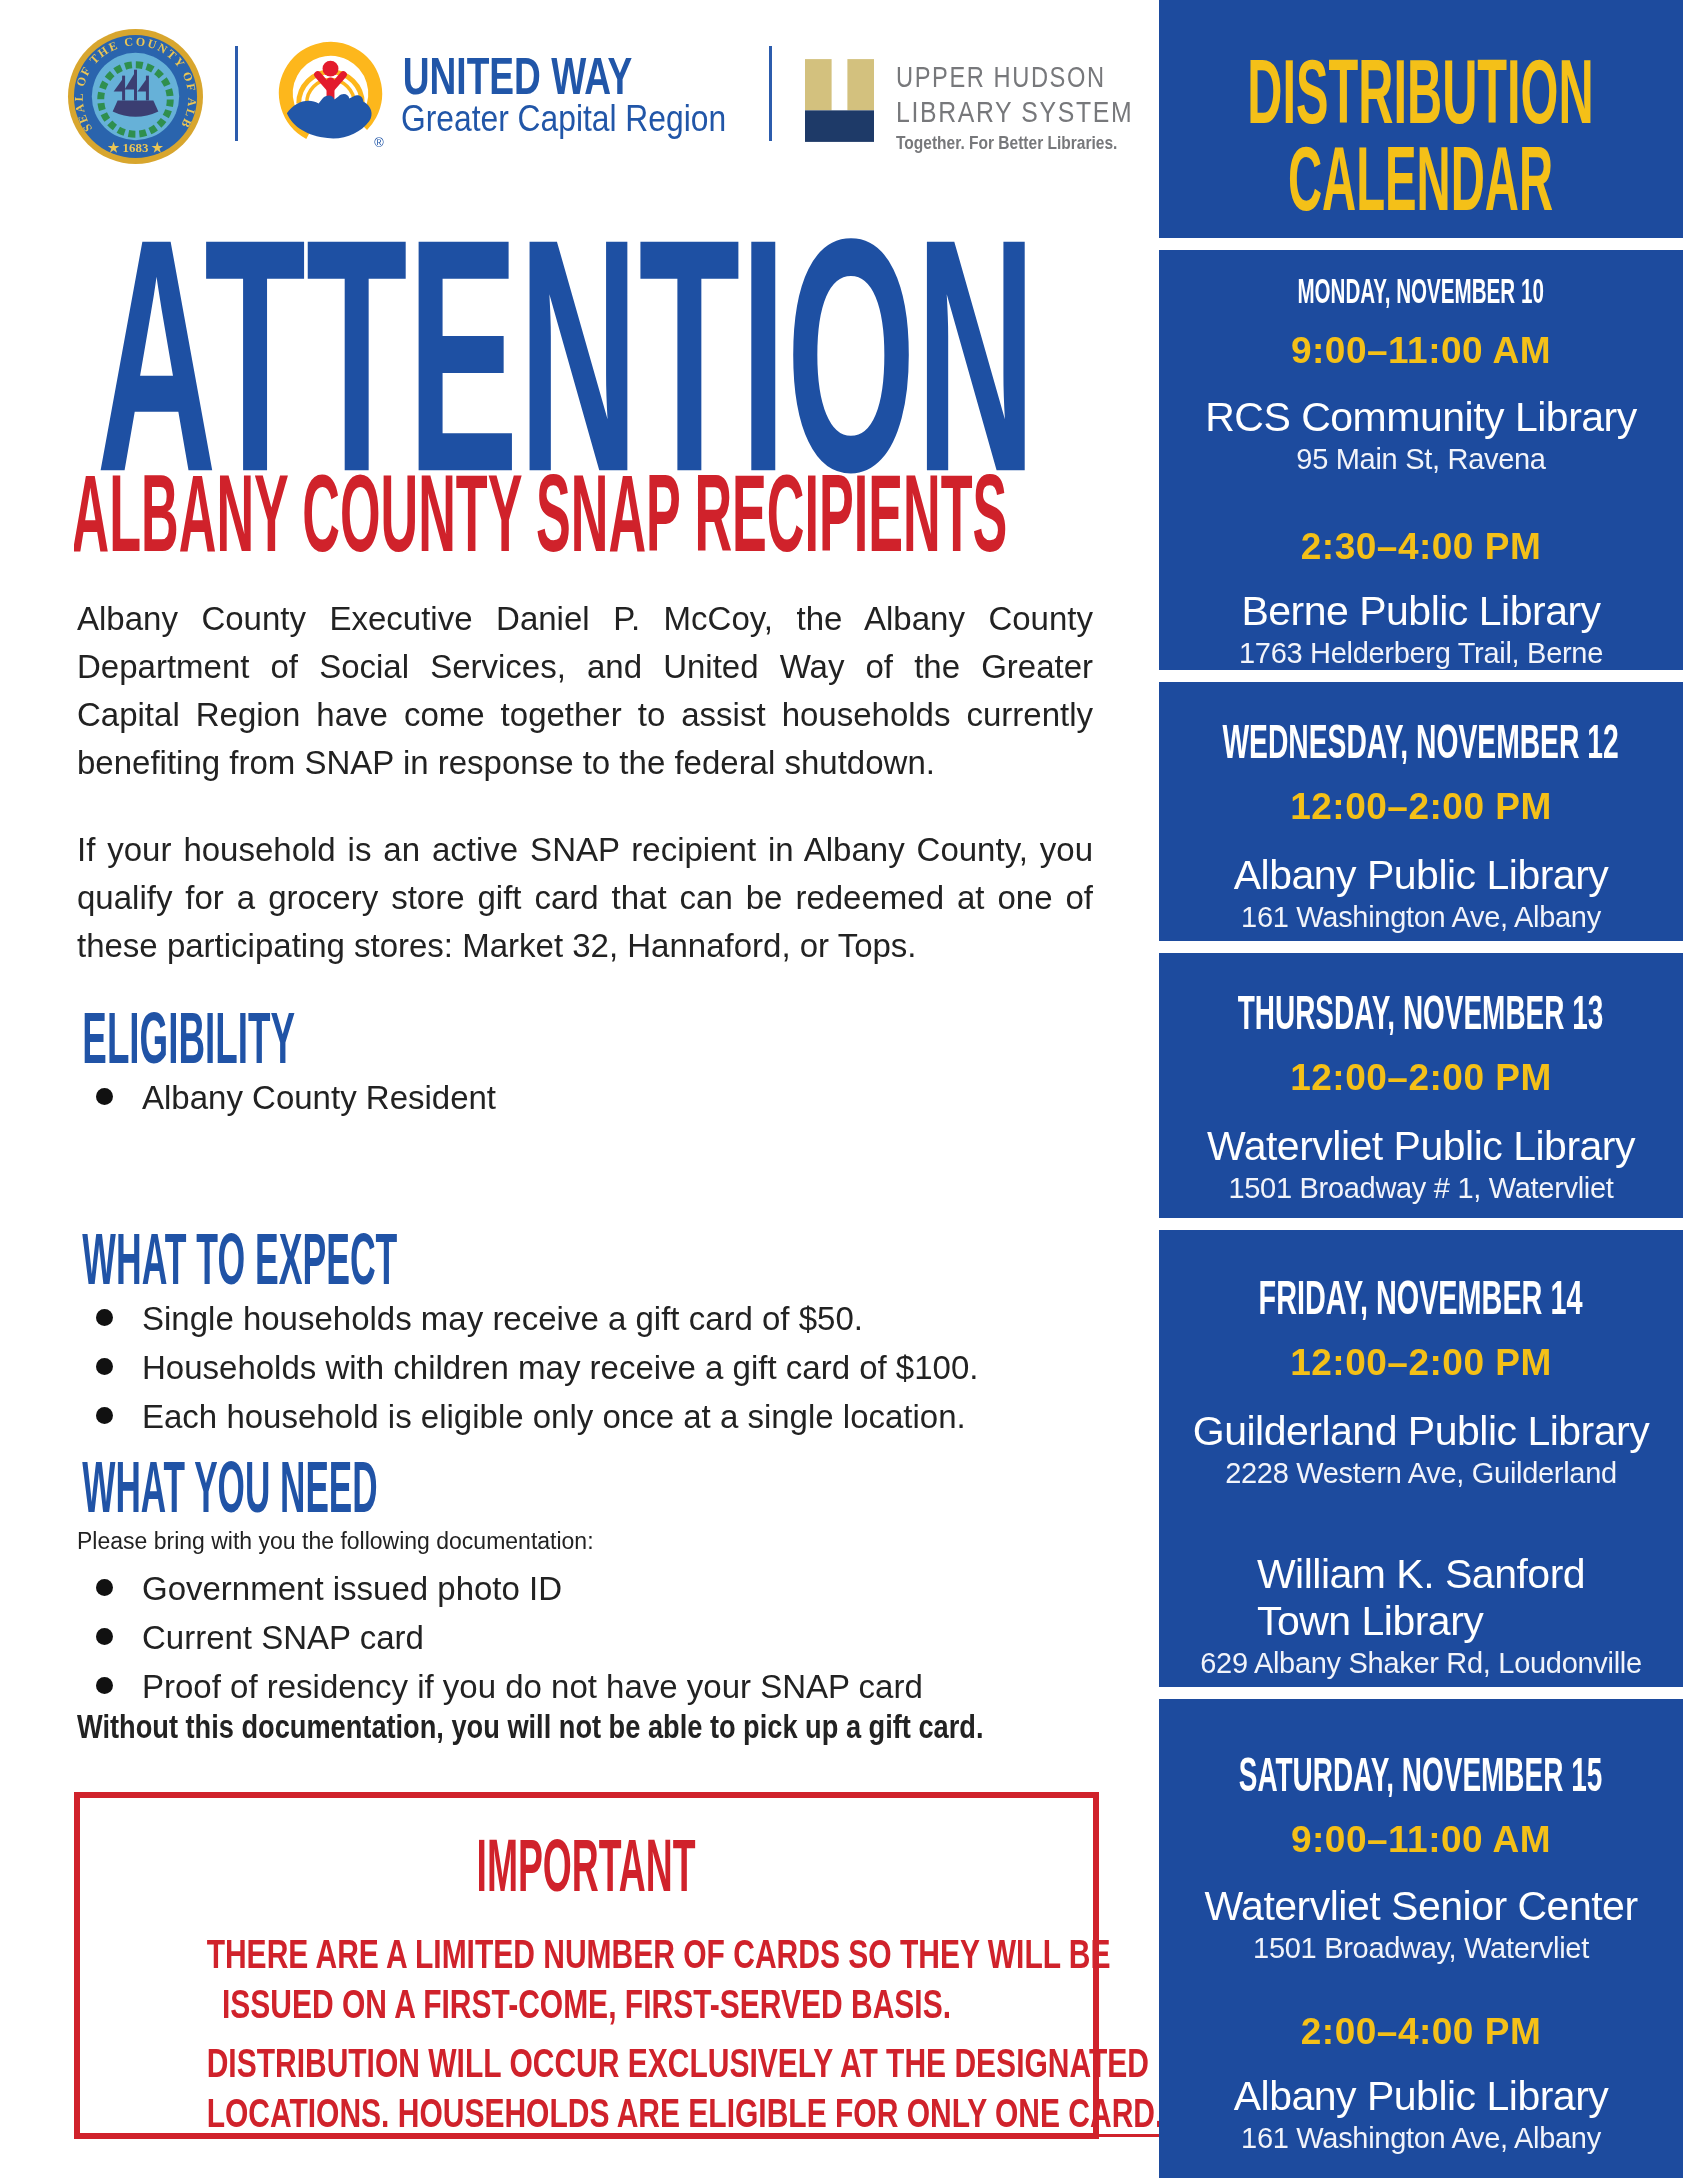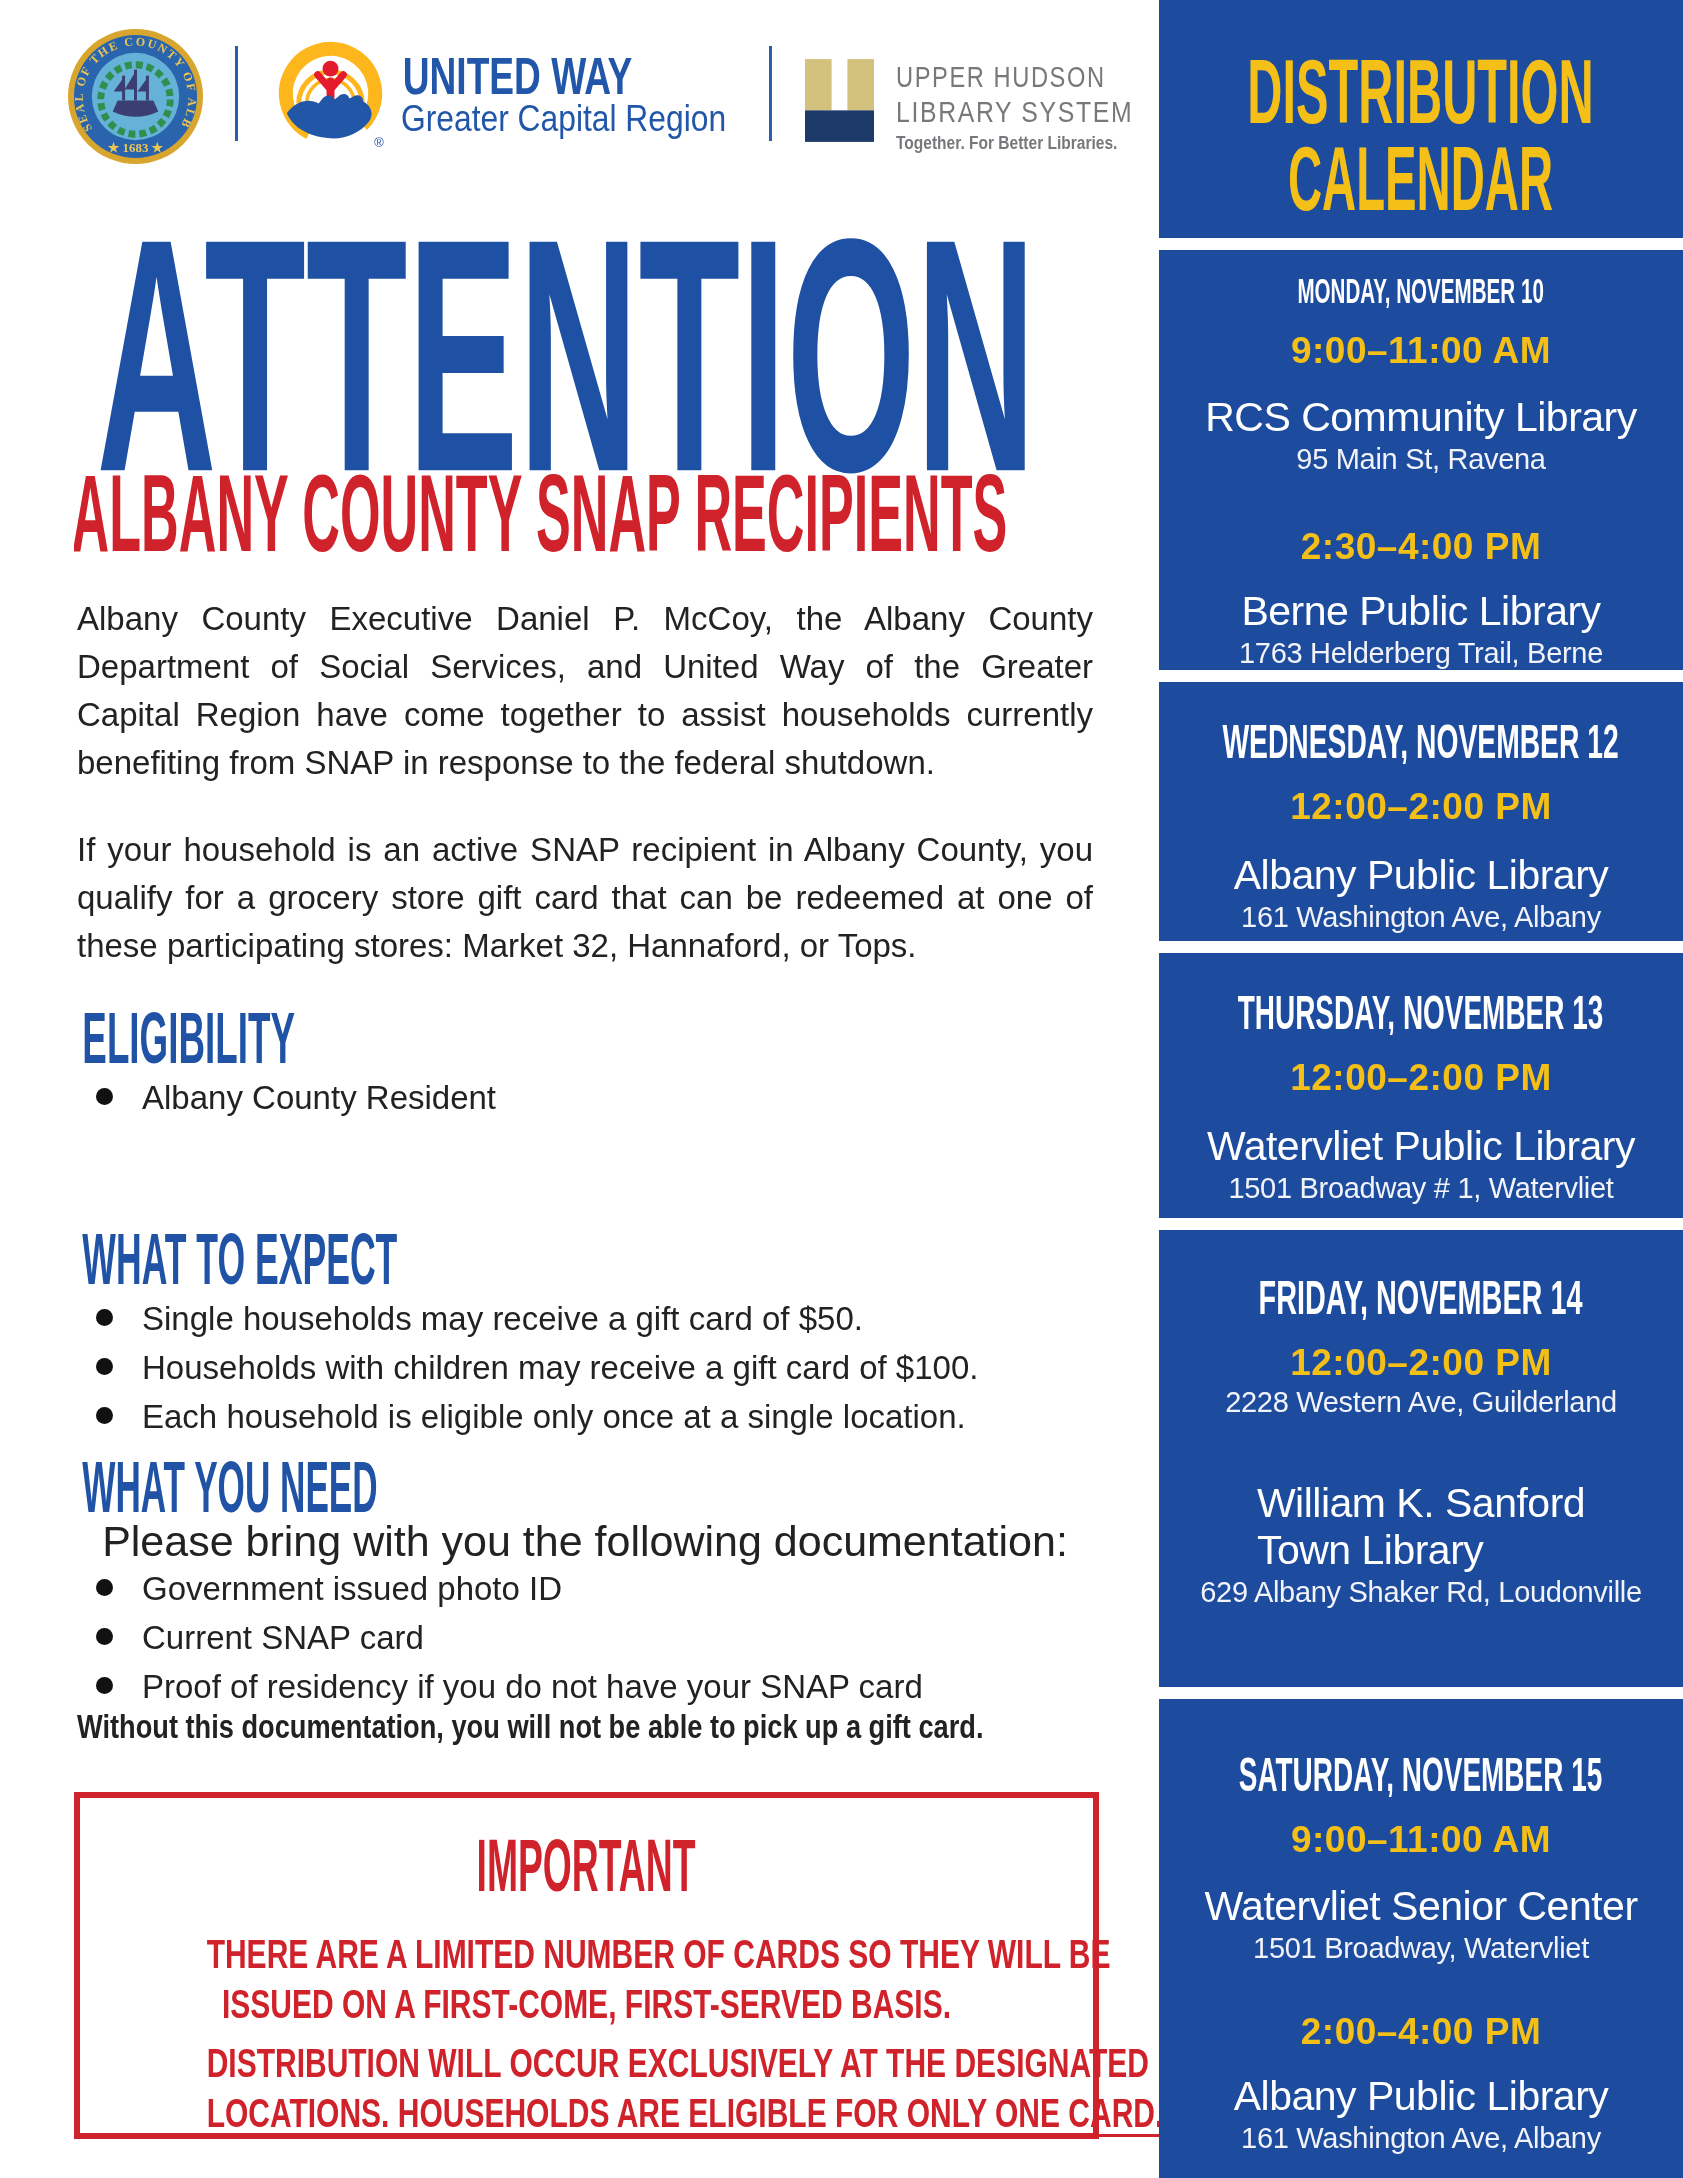--- a/index.html
+++ b/index.html
@@ -36,21 +36,21 @@
   .subtitle-text{fill:var(--brand-red);font-weight:bold;}
   .section-head-text{fill:var(--brand-blue);font-weight:bold;}
 
   
   .para{position:absolute;left:77px;width:1016px;font-size:33px;line-height:48px;
         color:var(--text-dark);text-align:justify;}
   .blist{position:absolute;left:77px;width:1016px;list-style:none;}
   .blist li{position:relative;font-size:33px;line-height:49px;color:var(--text-dark);padding-left:65px;}
   .blist li::before{content:"";position:absolute;left:19px;top:15px;width:17px;height:17px;
         border-radius:50%;background:#111;}
-  .lead{position:absolute;left:77px;width:1016px;font-size:43px;line-height:48px;color:var(--text-dark);text-align:center;}
+  .lead{position:absolute;left:77px;width:1016px;font-size:23px;line-height:48px;color:var(--text-dark);}
   .warning{position:absolute;left:77px;width:1016px;font-size:34px;font-weight:bold;color:var(--text-dark);
         white-space:nowrap;}
   .warning>span{display:inline-block;transform:scaleX(0.80);transform-origin:left center;}
 
   
   .important-box{position:absolute;left:74px;top:1792px;width:1025px;height:347px;
         border:6px solid var(--brand-red);background:#fff;}
   .imp-line-group{position:absolute;left:0;width:1013px;text-align:center;color:var(--brand-red);
         font-weight:bold;font-size:40px;line-height:50px;}
   .imp-line-group .squeeze{display:block;transform:scaleX(0.75);transform-origin:center;white-space:nowrap;}
@@ -216,20 +216,21 @@
     <div class="slot-time" style="margin-top:22px">12:00–2:00 PM</div>
     <div class="slot-venue" style="margin-top:24px">Watervliet Public Library</div>
     <div class="slot-addr" style="margin-top:2px">1501 Broadway # 1, Watervliet</div>
   </div>
 
   <div class="cal-block" style="height:457px">
     <svg style="margin-top:40px" width="524" height="50" viewBox="0 0 529 50">
       <text class="day-head-text" x="264" y="44" font-size="48" text-anchor="middle" textLength="327" lengthAdjust="spacingAndGlyphs">FRIDAY, NOVEMBER 14</text>
     </svg>
     <div class="slot-time" style="margin-top:22px">12:00–2:00 PM</div>
+    <div class="slot-venue" style="margin-top:24px">Guilderland Public Library</div>
     <div class="slot-addr" style="margin-top:2px">2228 Western Ave, Guilderland</div>
     <div class="slot-venue" style="margin-top:61px">
       <span>William K. Sanford</span><br>
       <span>Town Library</span>
     </div>
     <div class="slot-addr" style="margin-top:2px">629 Albany Shaker Rd, Loudonville</div>
   </div>
 
   <div class="cal-block" style="height:479px">
     <svg style="margin-top:48px" width="524" height="50" viewBox="0 0 529 50">

